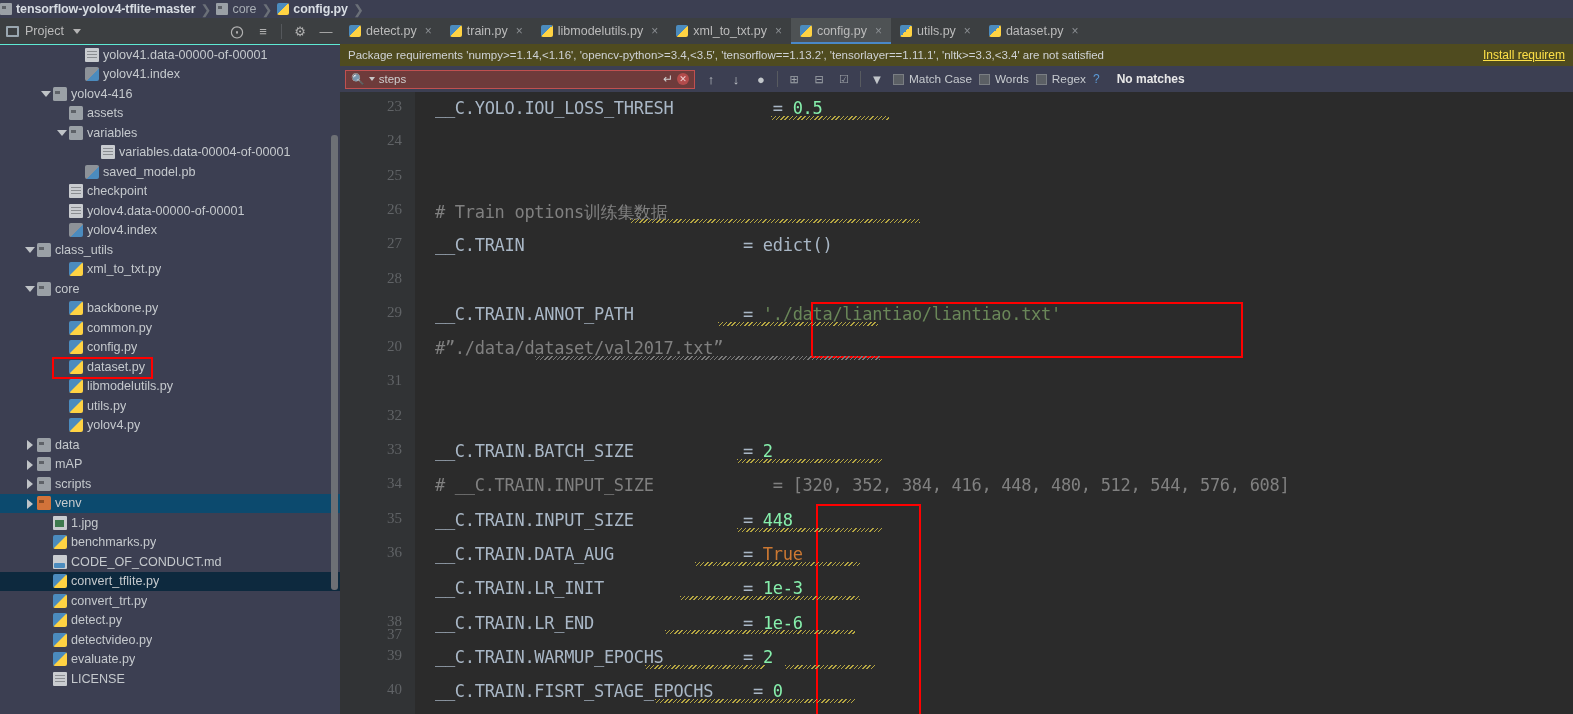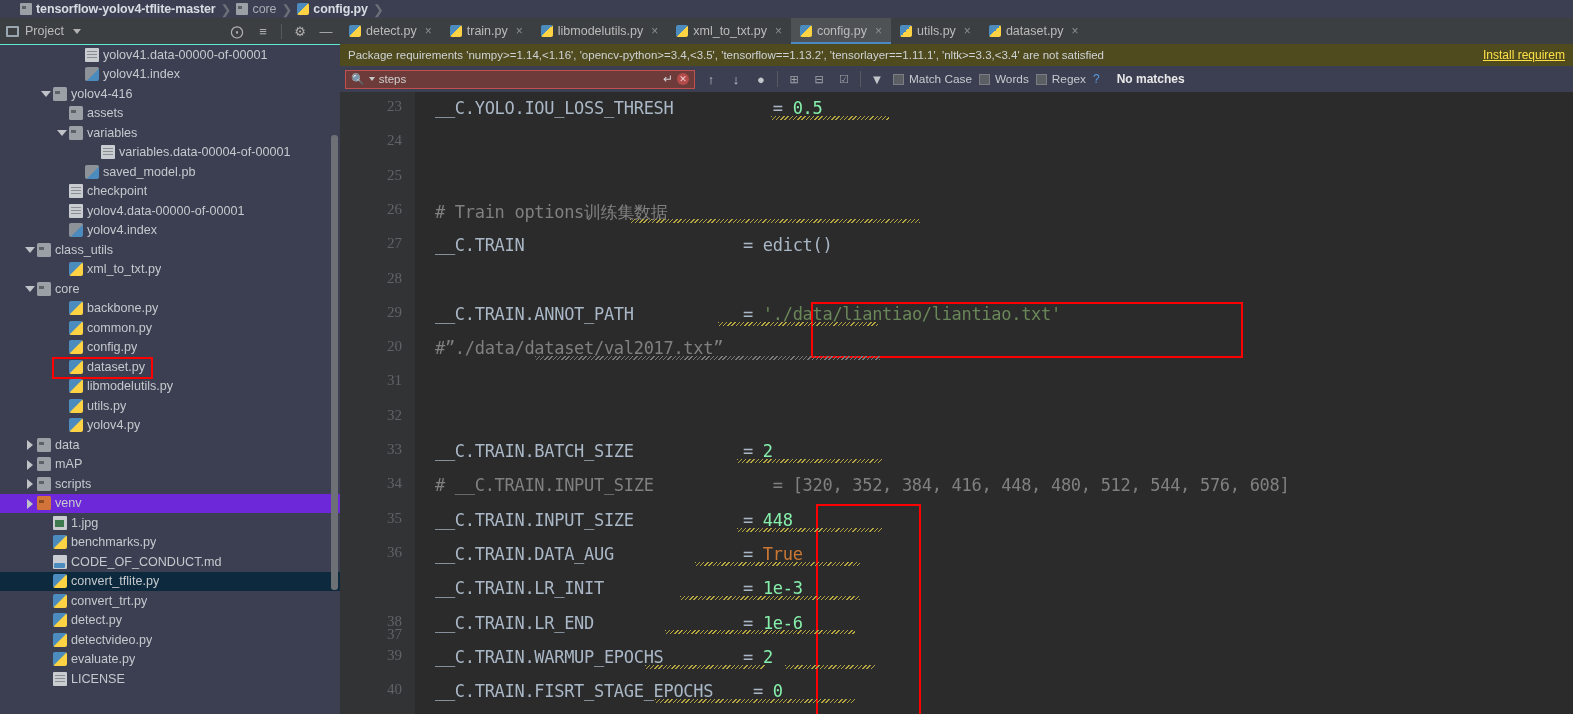--- a/index.html
+++ b/index.html
@@ -8,21 +8,21 @@
     background: #3c3f41;
     font-family: "Liberation Sans", sans-serif;
     overflow: hidden;
   }
   #app { position: relative; width: 1573px; height: 714px; background: #3c3f41; }
 
   
   .breadcrumb-bar {
     position: absolute; left: 0; top: 0; width: 1573px; height: 18px;
     background: #3c3f52; display: flex; align-items: center;
-    padding-left: 20px; font-size: 12.5px; color: #bdc3c7;
+    padding-left: 0; font-size: 12.5px; color: #bdc3c7;
   }
   .crumb { display: flex; align-items: center; gap: 4px; }
   .crumb-text { font-weight: bold; color: #d8dde3; font-size: 12.5px; letter-spacing: -0.1px; }
   .crumb-text.dim { font-weight: normal; color: #a7adb4; }
   .crumb-sep { color: #6b7078; margin: 0 5px; font-size: 13px; }
   .mini-icon { width: 12px; height: 12px; display: inline-block; position: relative; flex: 0 0 auto; }
   .ic-folder-grey { background: #9aa0a6; border-radius: 1px; }
   .ic-folder-grey::after { content:""; position:absolute; left:2px; top:3px; width:4px; height:3px; background:#5c6066; }
   .ic-py { background: linear-gradient(135deg,#4b8bbe 0 50%, #ffd343 50% 100%); border-radius: 2px; }
 
@@ -38,21 +38,21 @@
   .proj-tools { margin-left: auto; display: flex; align-items: center; gap: 10px; }
   .tool-btn { width: 16px; height: 16px; position: relative; color: #b0b0b0; display:flex; align-items:center; justify-content:center; font-size: 13px; }
   .divider-v { width: 1px; height: 15px; background: #55585c; }
 
   .tree {
     position: absolute; left: 0; top: 45px; width: 340px; height: 669px;
     background: #3c3f52; overflow: hidden; font-size: 12.6px; color: #c5c9cd;
   }
   .tree-row { height: 19.5px; display: flex; align-items: center; white-space: nowrap; position: relative; }
   .tree-row.selected { background: #0d293e; }
-  .tree-row.venv-hl { background: #6d28d9; align-items: center; }
+  .tree-row.venv-hl { background: #0c4a6e; align-items: center; }
   .tw { width: 11px; height: 11px; flex: 0 0 auto; margin-right: 2px; position: relative; }
   .tw.down::before { content:""; position:absolute; left:1px; top:3px; border-left:5px solid transparent; border-right:5px solid transparent; border-top:6px solid #bfc3c7; }
   .tw.right::before { content:""; position:absolute; left:3px; top:1px; border-top:5px solid transparent; border-bottom:5px solid transparent; border-left:6px solid #bfc3c7; }
   .ficon { width: 14px; height: 14px; flex: 0 0 auto; margin-right: 4px; position: relative; }
   .f-folder { background: #9aa0a6; border-radius: 1.5px; }
   .f-folder::after { content:""; position:absolute; left:2px; top:4px; width:5px; height:3px; background:#5e6268; }
   .f-folder-orange { background: #d2733a; border-radius: 1.5px; }
   .f-folder-orange::after { content:""; position:absolute; left:2px; top:4px; width:5px; height:3px; background:#8e4c22; }
   .f-py { background: linear-gradient(135deg,#4b8bbe 0 48%, #ffd343 52% 100%); border-radius: 2px; }
   .f-file { background: #c9ccd0; border-radius: 1px; }

